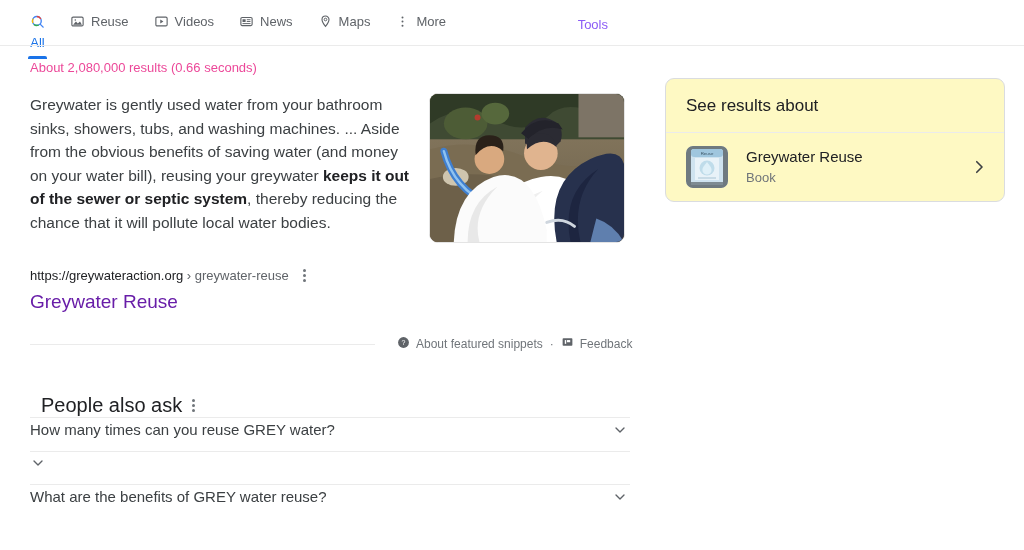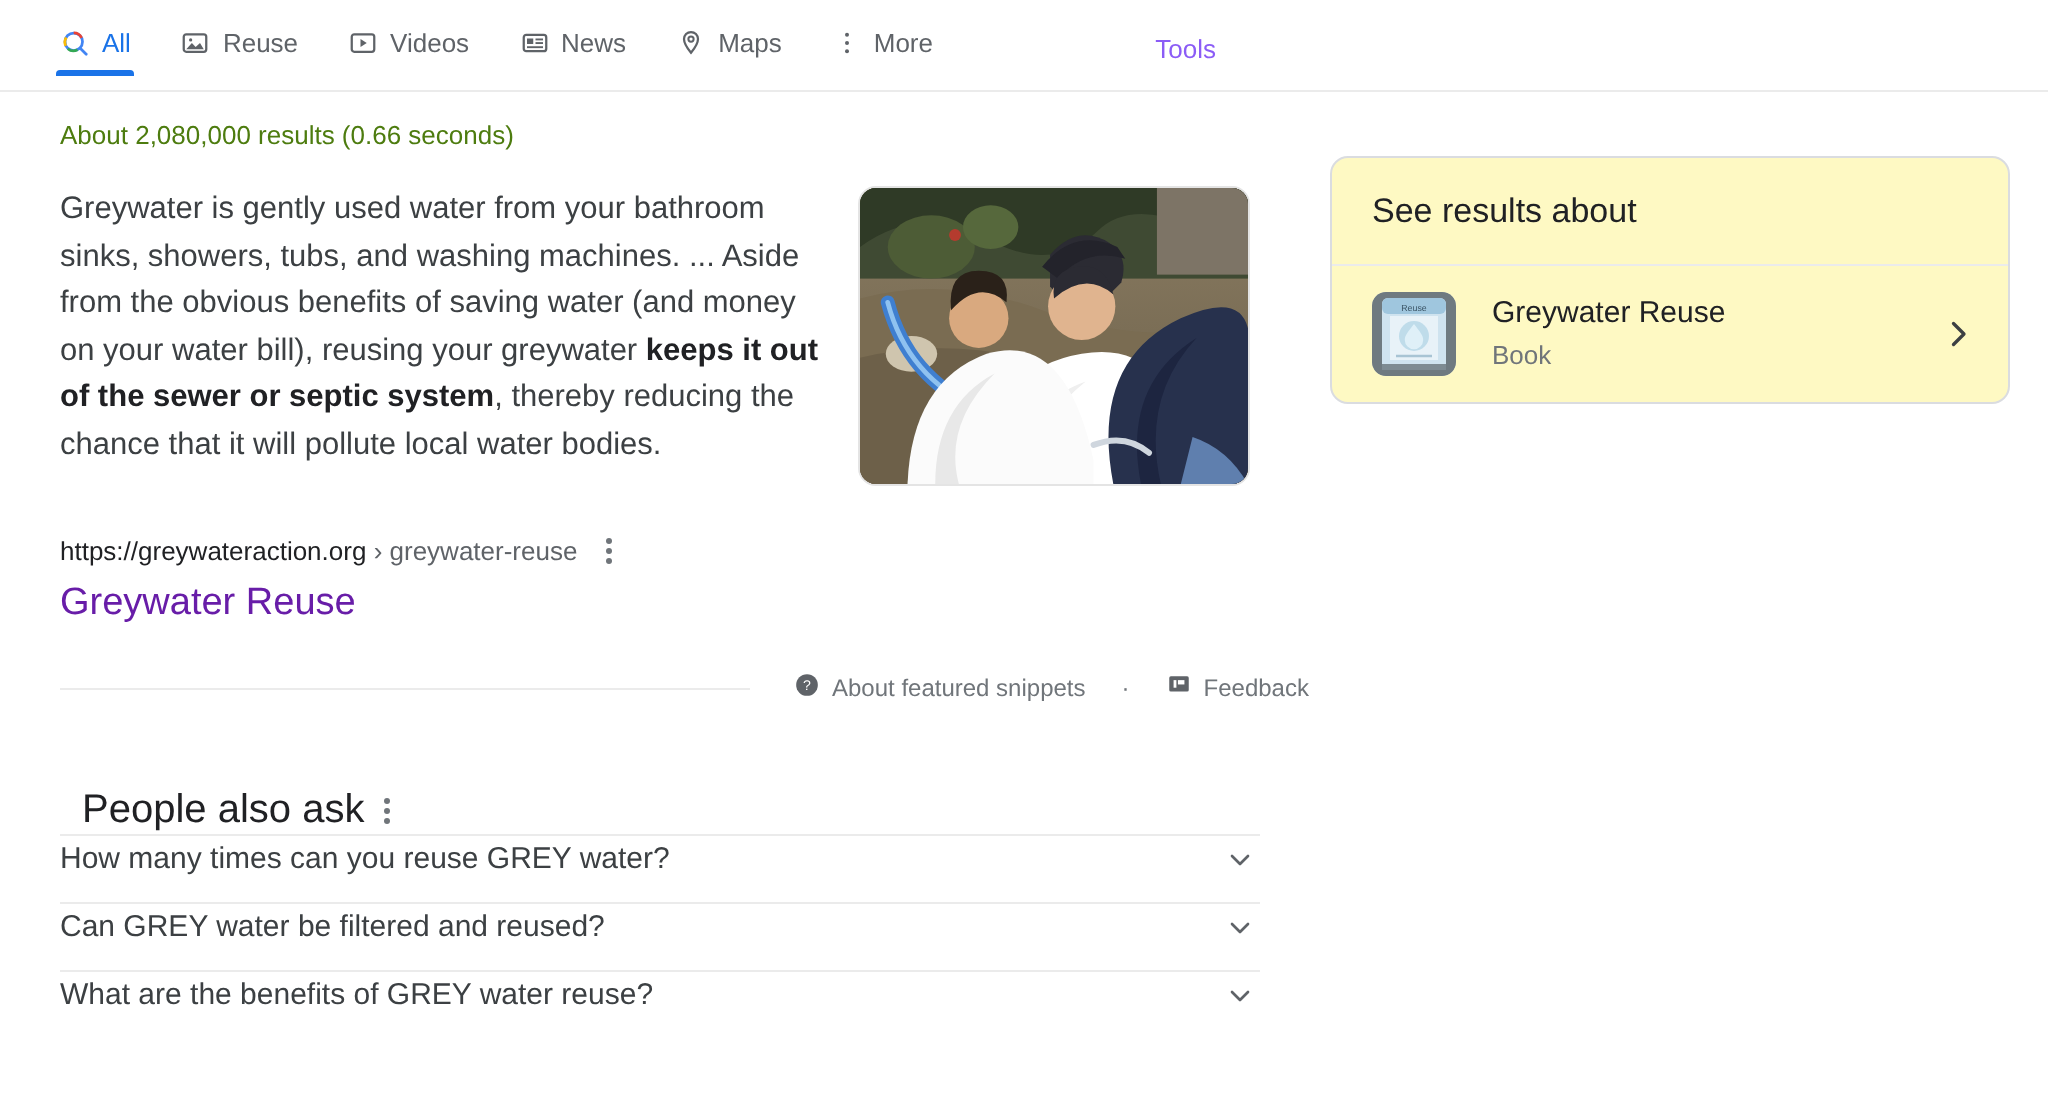--- a/index.html
+++ b/index.html
@@ -32,21 +32,21 @@
     align-items: center;
     gap: 6px;
     font-size: 13px;
     color: #5f6368;
     padding: 0 0 9px 0;
     margin-right: 25px;
     position: relative;
     cursor: pointer;
     white-space: nowrap;
   }
-  .nav-item:first-child { margin-left: 30px; }
+  .nav-item:first-child { margin-left: 30px; flex-direction: column; }
   .nav-item.active { color: #1a73e8; }
   .nav-item.active::after {
     content: "";
     position: absolute;
     left: -2px; right: -2px; bottom: 0;
     height: 3px;
     background: #1a73e8;
     border-radius: 2px 2px 0 0;
   }
   .nav-icon { display: inline-flex; width: 15px; height: 15px; align-items: center; justify-content: center; }
@@ -56,21 +56,21 @@
     top: 17px;
     font-size: 13px;
     color: #8b5cf6;
     cursor: pointer;
   }
 
   
   #result-stats {
     margin: 14px 0 0 30px;
     font-size: 13px;
-    color: #4d7c0f;
+    color: #ec4899;
   }
 
   
   #content {
     display: flex;
     align-items: flex-start;
     padding-left: 30px;
   }
   #left-col { width: 600px; flex: none; }
   #right-col { margin-left: 35px; width: 340px; flex: none; padding-top: 3px; }
@@ -117,21 +117,21 @@
   #snippet-footer {
     margin-top: 20px;
     display: flex;
     align-items: center;
     height: 20px;
   }
   #snippet-divider { height: 1px; background: #ebebeb; width: 345px; flex: none; }
   #snippet-footer-links {
     display: flex;
     align-items: center;
-    gap: 18px;
+    gap: 7px;
     margin-left: 22px;
     font-size: 12px;
     color: #70757a;
   }
   .footer-link { display: flex; align-items: center; gap: 6px; cursor: pointer; white-space: nowrap; }
   .sep-dot { color: #70757a; font-size: 12px; }
 
   
   #paa { margin-top: 40px; width: 600px; }
   #paa-header { display: flex; align-items: center; gap: 6px; margin-left: 11px; }
@@ -361,21 +361,20 @@
       <div class="paa-row">
         <span class="paa-q">How many times can you reuse GREY water?</span>
         <span class="chev-down">
           <svg viewBox="0 0 24 24" width="16" height="16">
               <path d="M6 9l6 6 6-6" fill="none" stroke="#5f6368" stroke-width="2" stroke-linecap="round" stroke-linejoin="round"></path>
             </svg>
         </span>
       </div>
 
       <div class="paa-row">
-        <span class="paa-q">Can GREY water be filtered and reused?</span>
         <span class="chev-down">
           <svg viewBox="0 0 24 24" width="16" height="16">
               <path d="M6 9l6 6 6-6" fill="none" stroke="#5f6368" stroke-width="2" stroke-linecap="round" stroke-linejoin="round"></path>
             </svg>
         </span>
       </div>
 
       <div class="paa-row">
         <span class="paa-q">What are the benefits of GREY water reuse?</span>
         <span class="chev-down">

